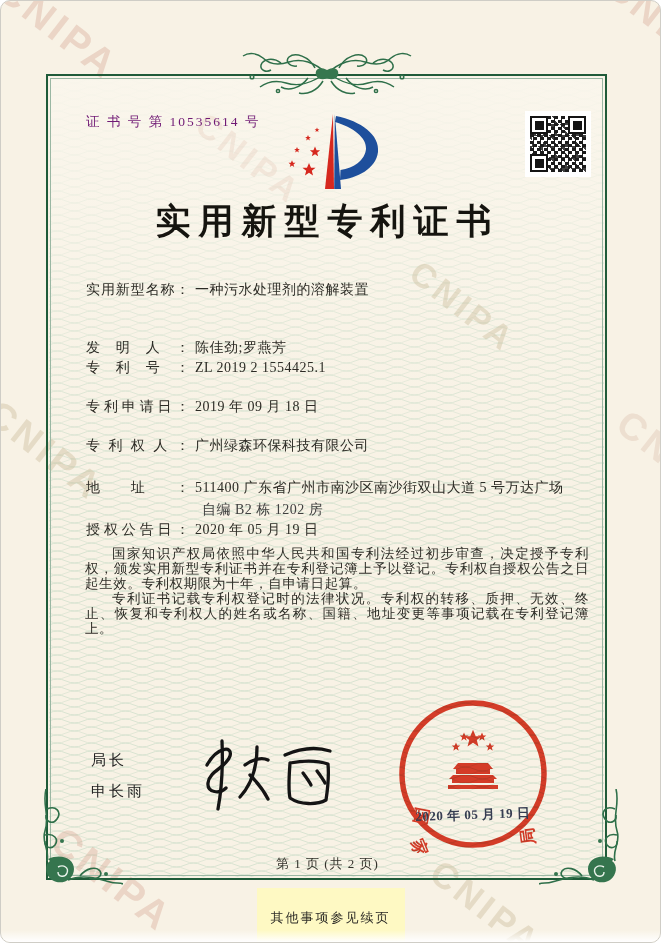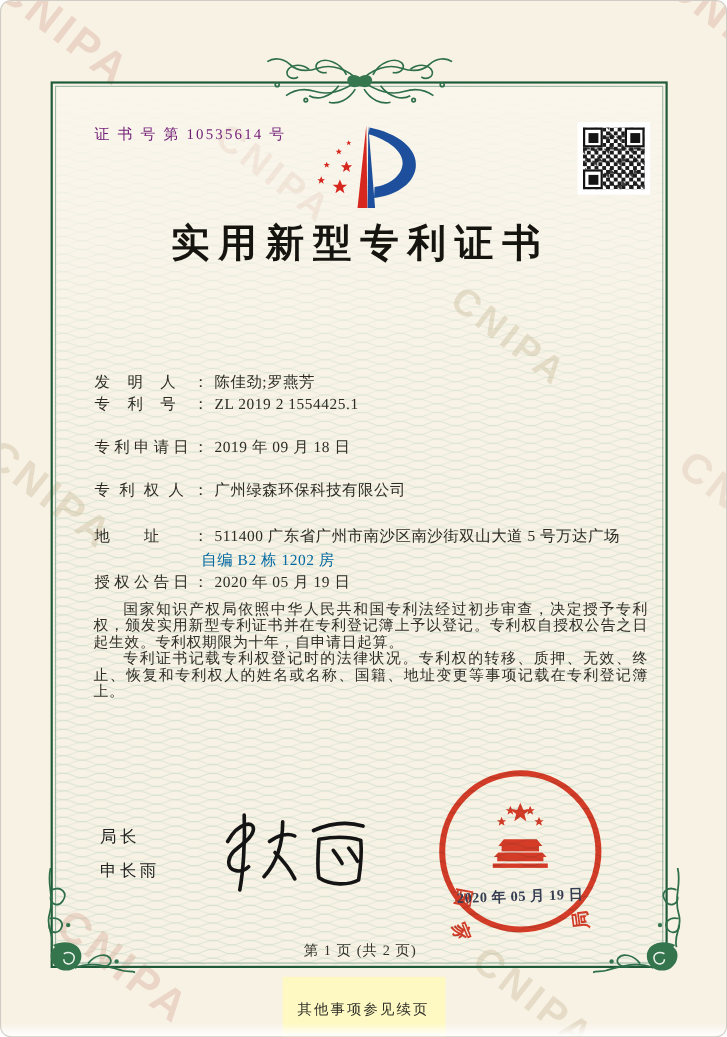--- a/index.html
+++ b/index.html
@@ -31,21 +31,21 @@
   .qr .m1{position:absolute;inset:5px;background:repeating-conic-gradient(#1c1c1c 0% 25%,transparent 0% 50%);background-size:7px 7px;}
   .qr .m2{position:absolute;inset:5px;background:repeating-conic-gradient(transparent 0% 25%,#1c1c1c 0% 37%,transparent 0% 50%);background-size:11px 11px;background-position:2px 3px;opacity:.85;}
   .finder{position:absolute;width:14px;height:14px;background:#fff;border:2.5px solid #141414;box-sizing:content-box;}
   .finder i{position:absolute;inset:2.5px;background:#141414;}
   .f-tl{left:5px;top:5px;} .f-tr{right:5px;top:5px;} .f-bl{left:5px;bottom:5px;}
   .title{position:absolute;left:45px;top:197px;width:563px;text-align:center;
          font-size:35px;font-weight:700;letter-spacing:8px;color:#15140f;}
   .row{position:absolute;left:85px;font-size:14px;letter-spacing:0.5px;color:#2c2b25;white-space:nowrap;}
   .row-label{display:inline-block;width:104px;text-align:justify;text-align-last:justify;}
   .row-value{margin-left:5px;}
-  .addr-line2{position:absolute;left:182px;top:500px;font-size:14px;letter-spacing:0.5px;color:#0369a1;}
+  .addr-line2{position:absolute;left:201px;top:500px;font-size:14px;letter-spacing:0.5px;color:#404040;}
   .grant-no{position:absolute;left:345px;top:0;}
   .grant-no .row-label{width:96px;}
   .paragraphs{position:absolute;left:84px;top:545px;width:504px;font-size:13.5px;
          line-height:15px;text-align:justify;color:#2e2d27;letter-spacing:0.6px;}
   .paragraphs p{margin:0;text-indent:2em;}
   .officer{position:absolute;left:90px;font-family:"Liberation Sans","DejaVu Sans",sans-serif;
          font-size:15px;letter-spacing:3px;color:#222;font-weight:500;}
   .officer-title{top:750px;}
   .officer-name{top:781px;}
   .signature{position:absolute;left:192px;top:734px;}
@@ -155,20 +155,23 @@
     <div class="finder f-tr">
         <i></i>
       </div>
     <div class="finder f-bl">
         <i></i>
       </div>
   </div>
 
   <div class="title">实用新型专利证书</div>
 
+  <div class="row" style="top:280px">
+    <span class="row-label">实用新型名称：</span><span class="row-value">一种污水处理剂的溶解装置</span>
+  </div>
   <div class="row" style="top:338px">
     <span class="row-label">发明人：</span><span class="row-value">陈佳劲;罗燕芳</span>
   </div>
   <div class="row" style="top:358px">
     <span class="row-label">专利号：</span><span class="row-value">ZL 2019 2 1554425.1</span>
   </div>
   <div class="row" style="top:397px">
     <span class="row-label">专利申请日：</span><span class="row-value">2019 年 09 月 18 日</span>
   </div>
   <div class="row" style="top:436px">

